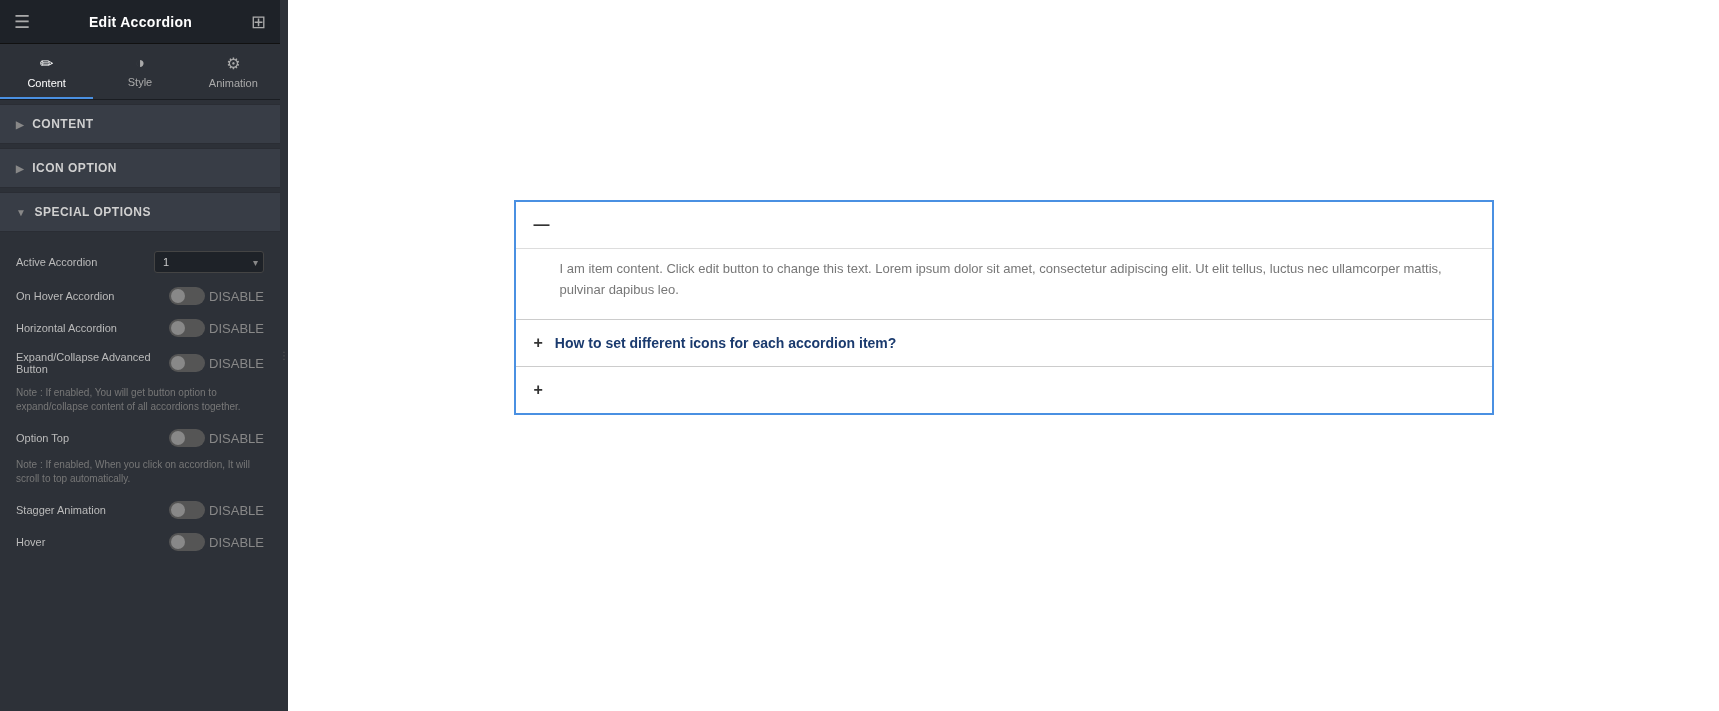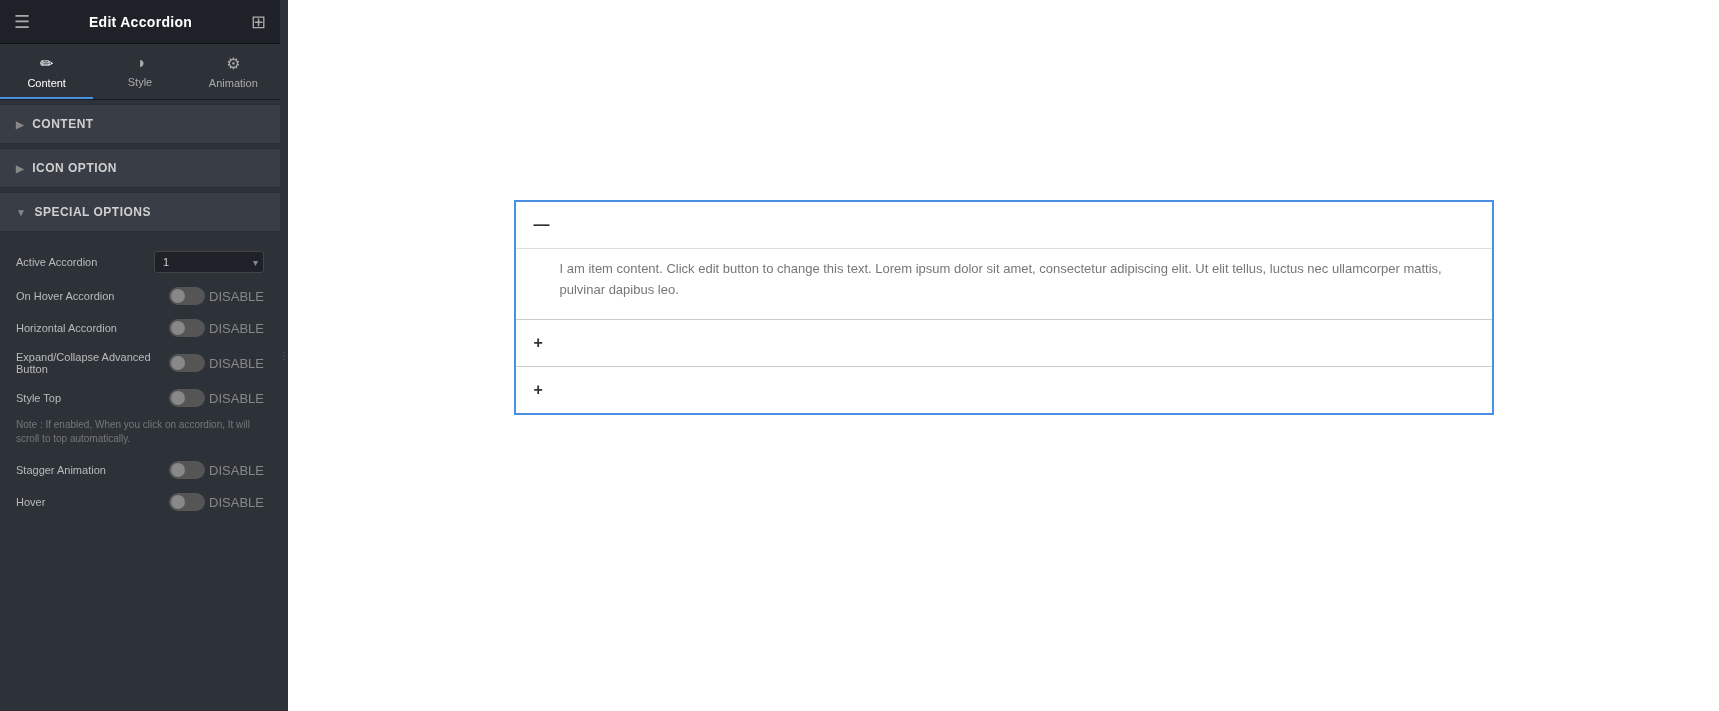--- a/index.html
+++ b/index.html
@@ -340,23 +340,24 @@
         </div>
       </div>
 
       <div class="form-row">
         <span class="form-label">Expand/Collapse Advanced Button</span>
         <div class="toggle-wrapper">
           <div class="toggle"></div>
           <span class="toggle-label">DISABLE</span>
         </div>
       </div>
-
-      <div class="form-row">
-        <span class="form-label">Style Top</span>
+      <div class="note-text">Note : If enabled, You will get button option to expand/collapse content of all accordions together.</div>
+
+      <div class="form-row">
+        <span class="form-label">Option Top</span>
         <div class="toggle-wrapper">
           <div class="toggle"></div>
           <span class="toggle-label">DISABLE</span>
         </div>
       </div>
       <div class="note-text">Note : If enabled, When you click on accordion, It will scroll to top automatically.</div>
 
       <div class="form-row">
         <span class="form-label">Stagger Animation</span>
         <div class="toggle-wrapper">
@@ -385,20 +386,21 @@
     <div class="accordion-item open">
       <div class="accordion-item-header">
         <span class="acc-icon">—</span>
       </div>
       <div class="accordion-item-body">I am item content. Click edit button to change this text. Lorem ipsum dolor sit amet, consectetur adipiscing elit. Ut elit tellus, luctus nec ullamcorper mattis, pulvinar dapibus leo.</div>
     </div>
 
     <div class="accordion-item">
       <div class="accordion-item-header">
         <span class="acc-icon">+</span>
+        <span class="accordion-item-title">How to set different icons for each accordion item?</span>
       </div>
     </div>
 
     <div class="accordion-item">
       <div class="accordion-item-header">
         <span class="acc-icon">+</span>
       </div>
     </div>
 
   </div>

